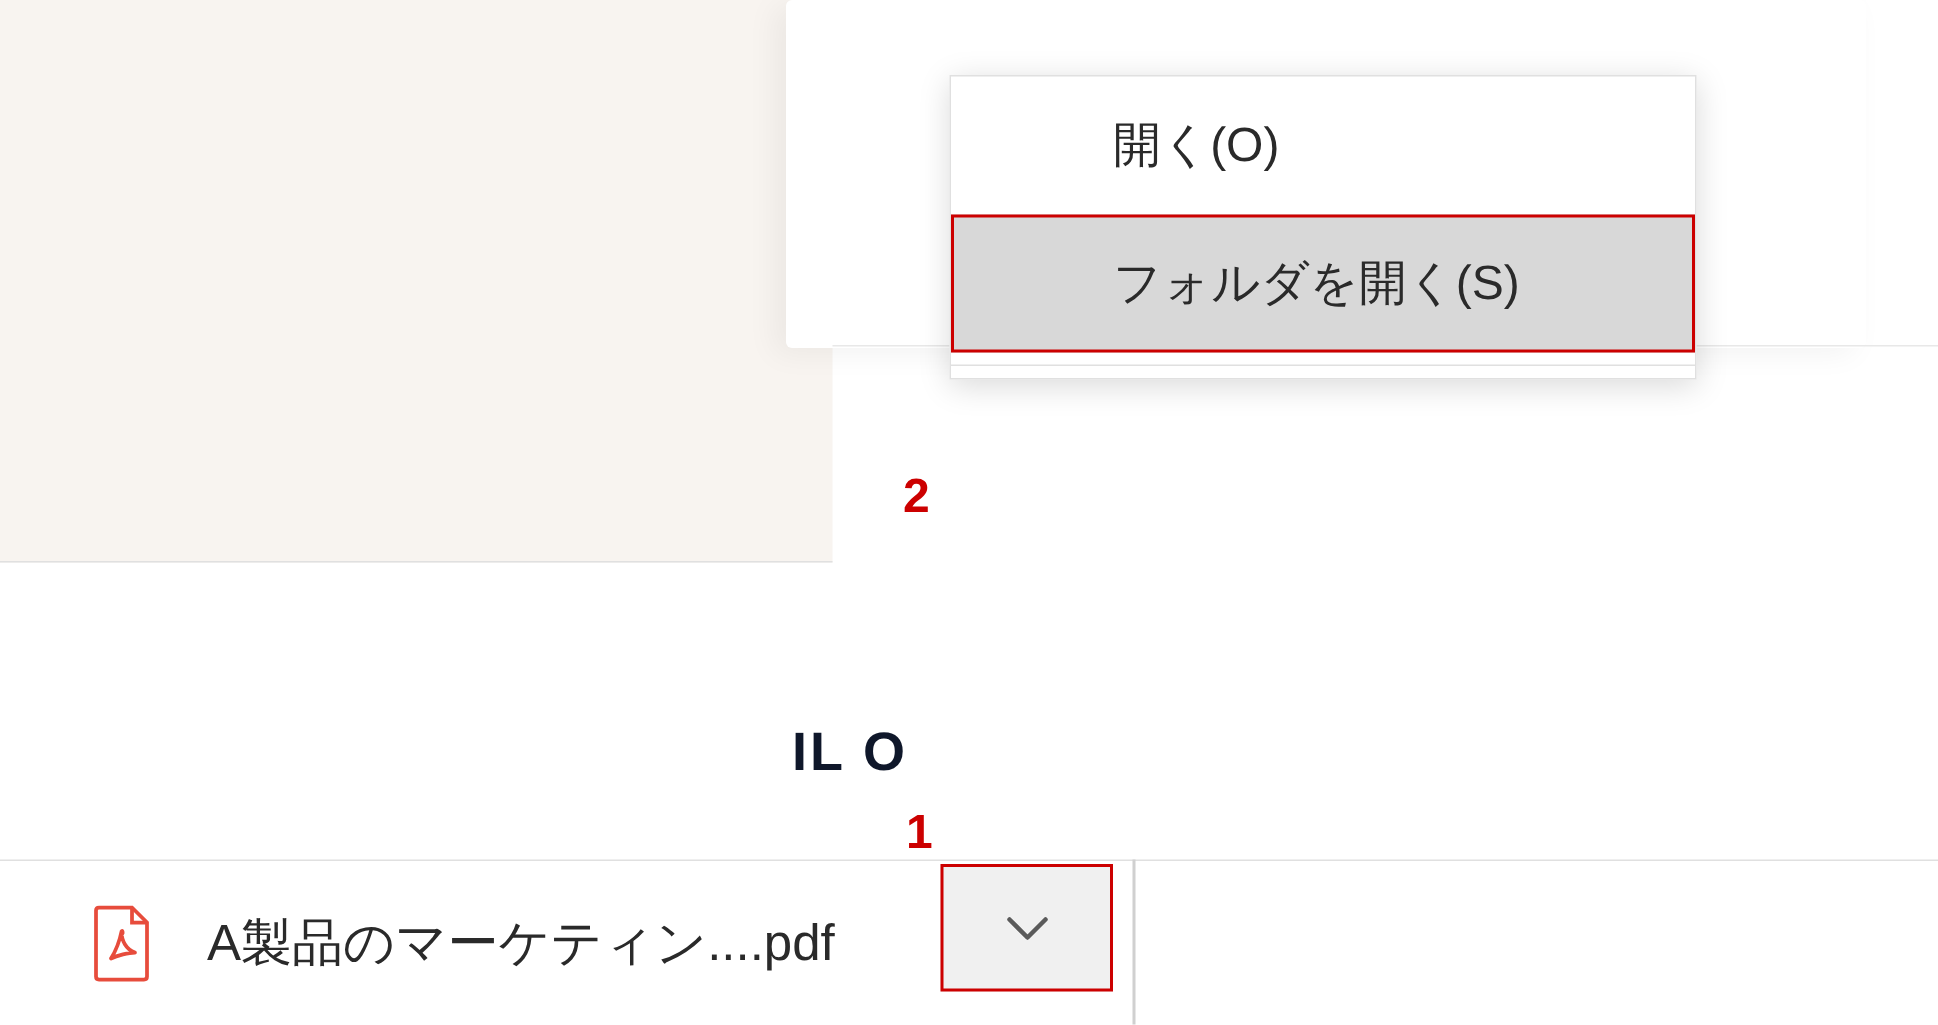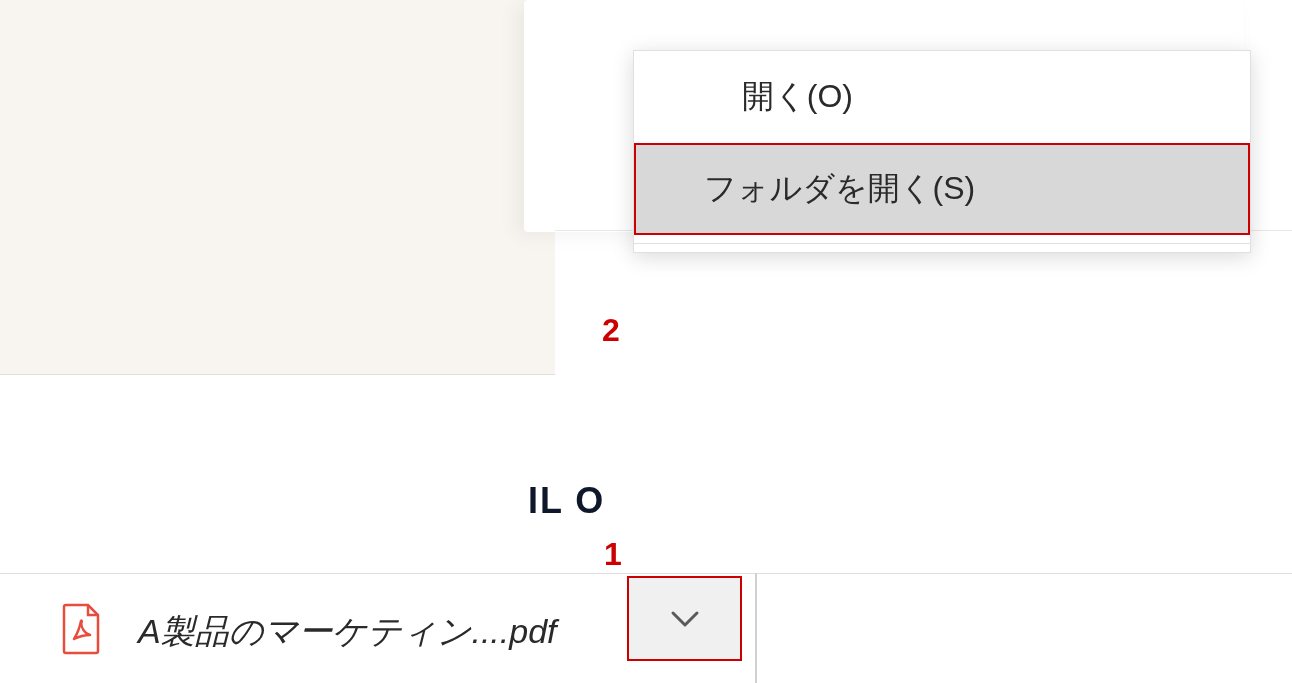--- a/index.html
+++ b/index.html
@@ -58,23 +58,22 @@
       right: 0;
       height: 110px;
       background: #ffffff;
       border-top: 1px solid #e0e0e0;
       display: flex;
       align-items: center;
       padding-left: 60px;
     }
     .download-item {
       display: flex;
-      align-items: flex-end;
+      align-items: center;
       gap: 36px;
-      font-style: italic;
     }
     .pdf-icon {
       width: 42px;
       height: 52px;
       position: relative;
     }
     .pdf-icon svg {
       width: 100%;
       height: 100%;
     }
@@ -121,36 +120,36 @@
       left: 755px;
       bottom: 0;
       width: 2px;
       height: 110px;
       background: #d0d0d0;
     }
     .context-menu {
       position: absolute;
       left: 633px;
       top: 50px;
-      width: 618px;
+      width: 498px;
       background: #ffffff;
       box-shadow: 0 4px 20px rgba(0,0,0,0.15);
       border: 1px solid #e0e0e0;
     }
     .menu-item {
       padding: 24px 108px;
       font-size: 32px;
       color: #2a2a2a;
       cursor: pointer;
       white-space: nowrap;
     }
     .menu-item.highlighted {
       background: #d8d8d8;
       border: 2px solid #cc0000;
-      padding: 22px 68px;
+      padding: 22px 106px;
     }
     .menu-separator {
       height: 1px;
       background: #e0e0e0;
       margin: 8px 0;
     }
   </style>
 </head>
 <body>
 

